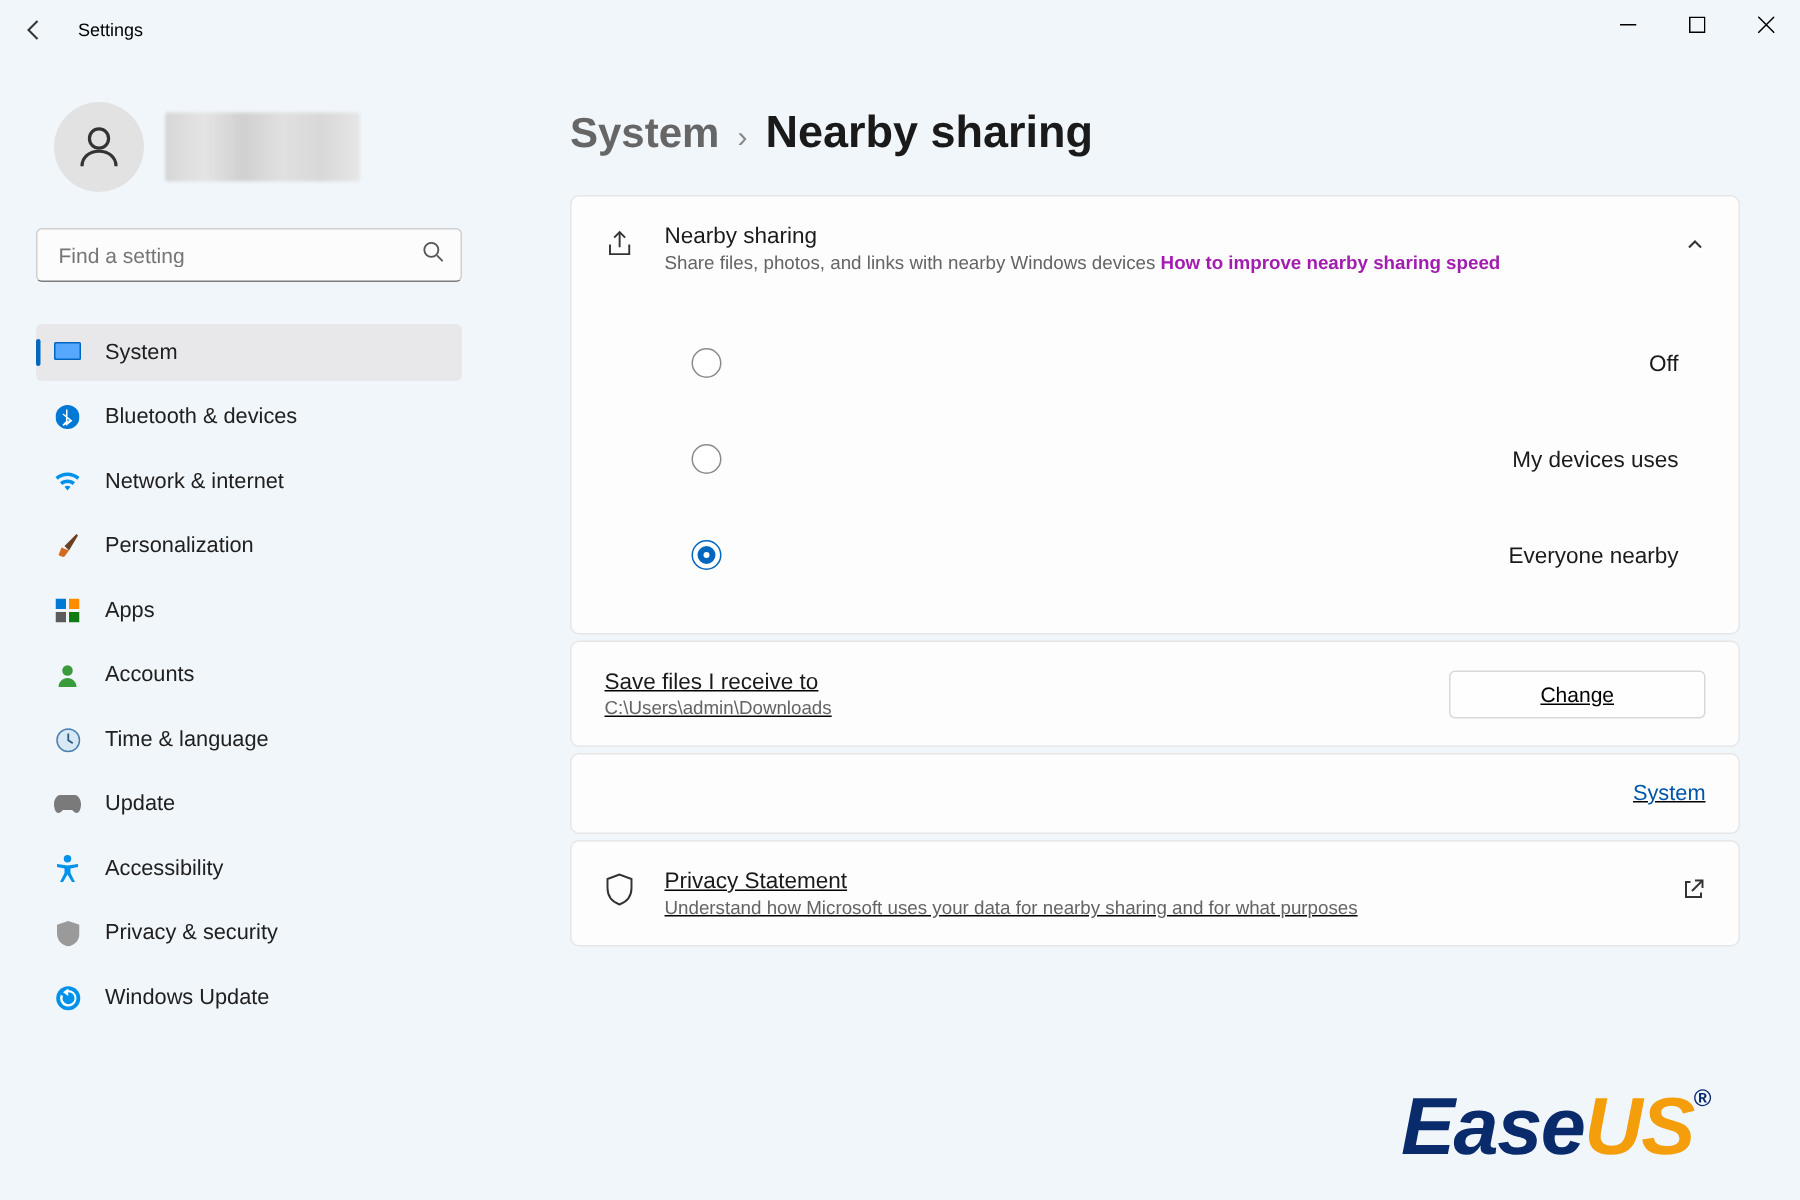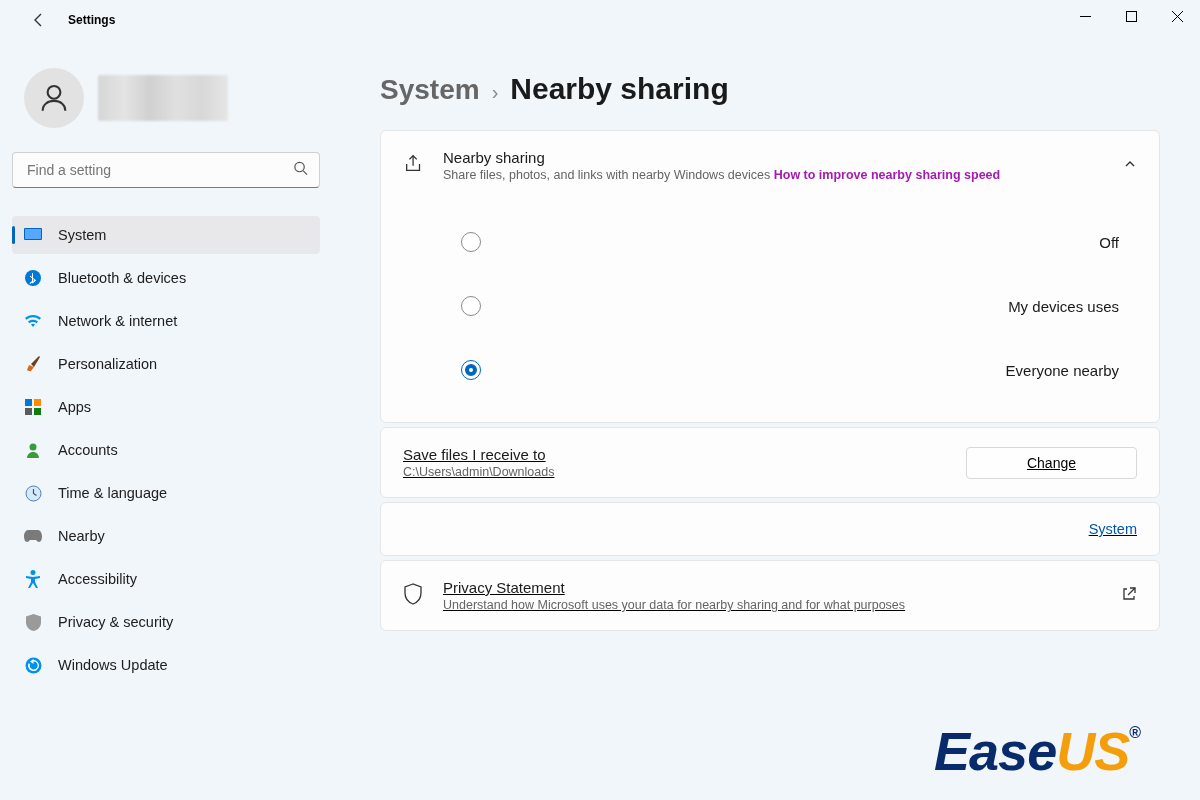--- a/index.html
+++ b/index.html
@@ -1,27 +1,27 @@
 <!DOCTYPE html>
 <html><head>
 <meta charset="utf-8">
 <style>
 * { margin: 0; padding: 0; box-sizing: border-box; font-family: "Segoe UI", -apple-system, sans-serif; }
 body { width: 1200px; height: 800px; background: #f1f6fb; overflow: hidden; position: relative; }
 
 
-.titlebar { height: 40px; display: flex; align-items: center; padding-left: 24px; font-weight: bold; }
+.titlebar { height: 40px; display: flex; align-items: center; padding-left: 8px; }
 .back-arrow { width: 32px; height: 32px; display: flex; align-items: center; justify-content: center; cursor: pointer; border-radius: 4px; }
 .titlebar-title { font-size: 12px; margin-left: 12px; color: #000; }
 .window-controls { position: absolute; right: 0; top: 0; display: flex; height: 32px; }
 .win-btn { width: 46px; height: 32px; display: flex; align-items: center; justify-content: center; cursor: pointer; }
 
 
 .container { display: flex; height: calc(100% - 40px); }
-.sidebar { width: 332px; padding: 0 12px; }
+.sidebar { width: 332px; padding: 0 24px; }
 .main { flex: 1; padding: 0 40px 0 48px; }
 
 
 .profile { display: flex; align-items: center; gap: 14px; padding: 28px 12px 24px; }
 .avatar { width: 60px; height: 60px; border-radius: 50%; background: #e2e2e2; display: flex; align-items: center; justify-content: center; }
 .profile-blur { width: 130px; height: 46px; background: linear-gradient(90deg,#d6d6d6 0%,#e4e4e4 20%,#d0d0d0 40%,#e0e0e0 60%,#d8d8d8 80%,#e6e6e6 100%); filter: blur(1px); border-radius: 2px; }
 
 
 .search-wrap { position: relative; margin: 0 0 28px 0; }
 .search-input { width: 100%; height: 36px; border: 1px solid #d0d0d0; border-bottom: 1.5px solid #7a7a7a; border-radius: 4px; padding: 0 36px 0 14px; font-size: 14px; background: #fcfcfc; outline: none; }
@@ -188,21 +188,21 @@
             </svg>
           </span>
         <span>Time &amp; language</span>
       </li>
       <li class="nav-item">
         <span class="nav-icon">
             <svg width="18" height="12" viewBox="0 0 18 12" fill="#7a7a7a">
               <path d="M4 0h10c2 0 4 3 4 6s-1 6-3 6c-1 0-2-1-3-2H6c-1 1-2 2-3 2-2 0-3-3-3-6s2-6 4-6z"></path>
             </svg>
           </span>
-        <span>Nearby</span>
+        <span>Update</span>
       </li>
       <li class="nav-item">
         <span class="nav-icon">
             <svg width="16" height="18" viewBox="0 0 16 18" fill="#0091ea">
               <circle cx="8" cy="2.5" r="2.5"></circle>
               <path d="M1 6l7 1 7-1v2l-5 1v3l3 6h-2l-3-5-3 5H3l3-6V9L1 8V6z"></path>
             </svg>
           </span>
         <span>Accessibility</span>
       </li>

